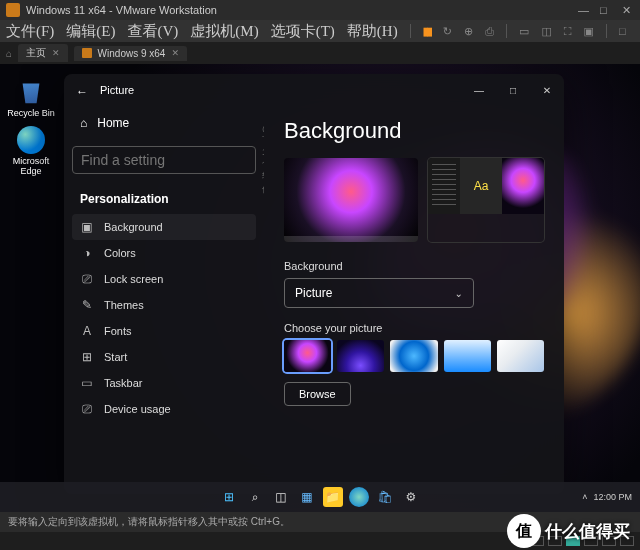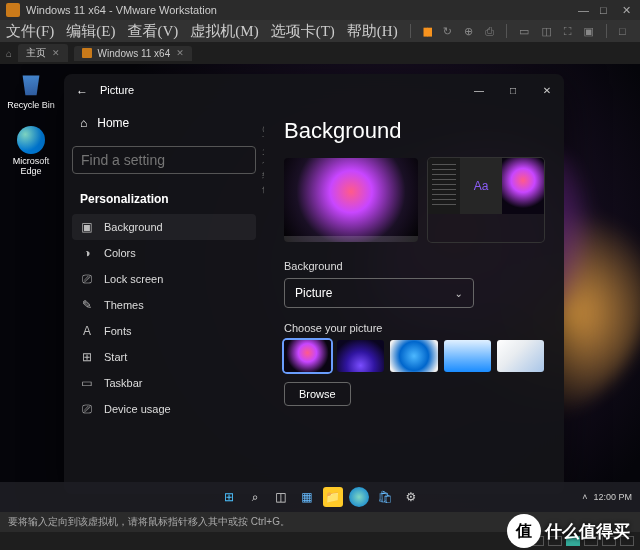--- a/index.html
+++ b/index.html
@@ -42,21 +42,21 @@
 .nav-item.active { background:rgba(255,255,255,.06); }
 .nav-item .ni { width:14px; text-align:center; color:#bbb; font-size:12px; }
 .content { flex:1; padding:44px 20px 10px; color:#fff; overflow:hidden; }
 .content h1 { font-size:22px; font-weight:400; margin-bottom:14px; }
 .preview-row { display:flex; gap:10px; margin-bottom:18px; }
 .preview-main { width:140px; height:84px; background:radial-gradient(circle at 50% 40%,#ff5a8a 0%,#c846ff 25%,#1a1025 65%,#000 100%); border-radius:4px; position:relative; overflow:hidden; }
 .preview-main .mtask { position:absolute; bottom:0; left:0; right:0; height:6px; background:rgba(255,255,255,.15); }
 .preview-side { display:flex; gap:0; box-shadow:0 0 0 1px #333; border-radius:4px; overflow:hidden; }
 .preview-side .panel1 { width:34px; height:56px; background:#1a1a1a; position:relative; }
 .preview-side .panel1::before { content:""; position:absolute; left:4px; top:6px; width:24px; height:44px; background:repeating-linear-gradient(to bottom,#555 0,#555 1px,transparent 1px,transparent 5px); }
-.preview-side .panel2 { width:44px; height:56px; background:#262626; display:flex; align-items:center; justify-content:center; color:#8b5cf6; font-size:12px; }
+.preview-side .panel2 { width:44px; height:56px; background:#262626; display:flex; align-items:center; justify-content:center; color:#fde047; font-size:12px; }
 .preview-side .panel3 { width:44px; height:56px; background:radial-gradient(circle at 50% 40%,#ff5a8a 0%,#c846ff 30%,#0a0512 70%); }
 .field-label { font-size:11px; color:#ddd; margin-bottom:6px; }
 .dropdown { border:1px solid #666; border-radius:4px; height:30px; display:flex; align-items:center; justify-content:space-between; padding:0 10px; font-size:12px; color:#fff; width:190px; margin-bottom:14px; cursor:pointer; }
 .dropdown .chev { font-size:10px; color:#ccc; }
 .thumbs { display:flex; gap:6px; margin-bottom:10px; }
 .thumb { width:48px; height:32px; border-radius:3px; cursor:pointer; }
 .thumb.t1 { background:radial-gradient(circle at 50% 40%,#ff5a8a,#c846ff 30%,#0a0512 70%); box-shadow:0 0 0 2px #6a9dfc; }
 .thumb.t2 { background:radial-gradient(circle at 50% 80%,#7a4dff,#3015a0 40%,#0a0520 80%); }
 .thumb.t3 { background:radial-gradient(circle at 50% 50%,#4db8ff,#0066cc 50%,#f0f0f0 90%); }
 .thumb.t4 { background:linear-gradient(to top,#1a8cff 0%,#66b3ff 40%,#e0f0ff 100%); }
@@ -107,30 +107,30 @@
 </div>
 
 <div class="tabs-bar">
   <span class="hico">⌂</span>
   <div class="tab">
     <span>主页</span>
     <span class="x">✕</span>
   </div>
   <div class="tab">
     <span class="vmico"></span>
-    <span>Windows 11 x64</span>
+    <span>Windows 9 x64</span>
     <span class="x">✕</span>
   </div>
 </div>
 
 <div class="vm-viewport">
   <div class="desktop">
     <div class="bloom"></div>
 
-    <div class="desk-icon recycle" style="left:6px;top:6px">
+    <div class="desk-icon recycle" style="left:6px;top:14px">
       <div class="ic"></div>
       <span>Recycle Bin</span>
     </div>
     <div class="desk-icon edge" style="left:6px;top:62px">
       <div class="ic"></div>
       <span>Microsoft Edge</span>
     </div>
 
     <div class="settings-win">
       <div class="sw-titlebar">

